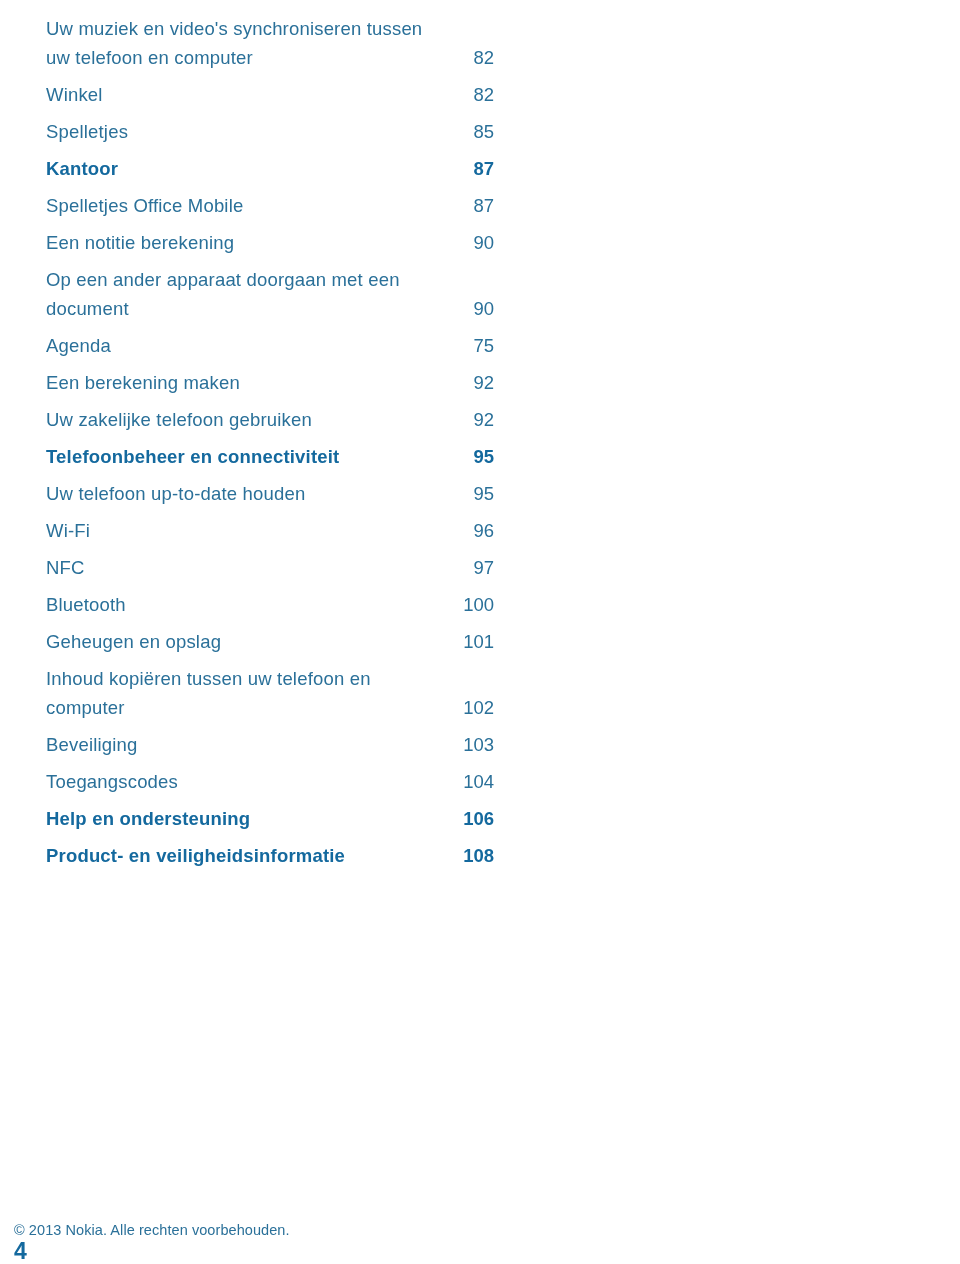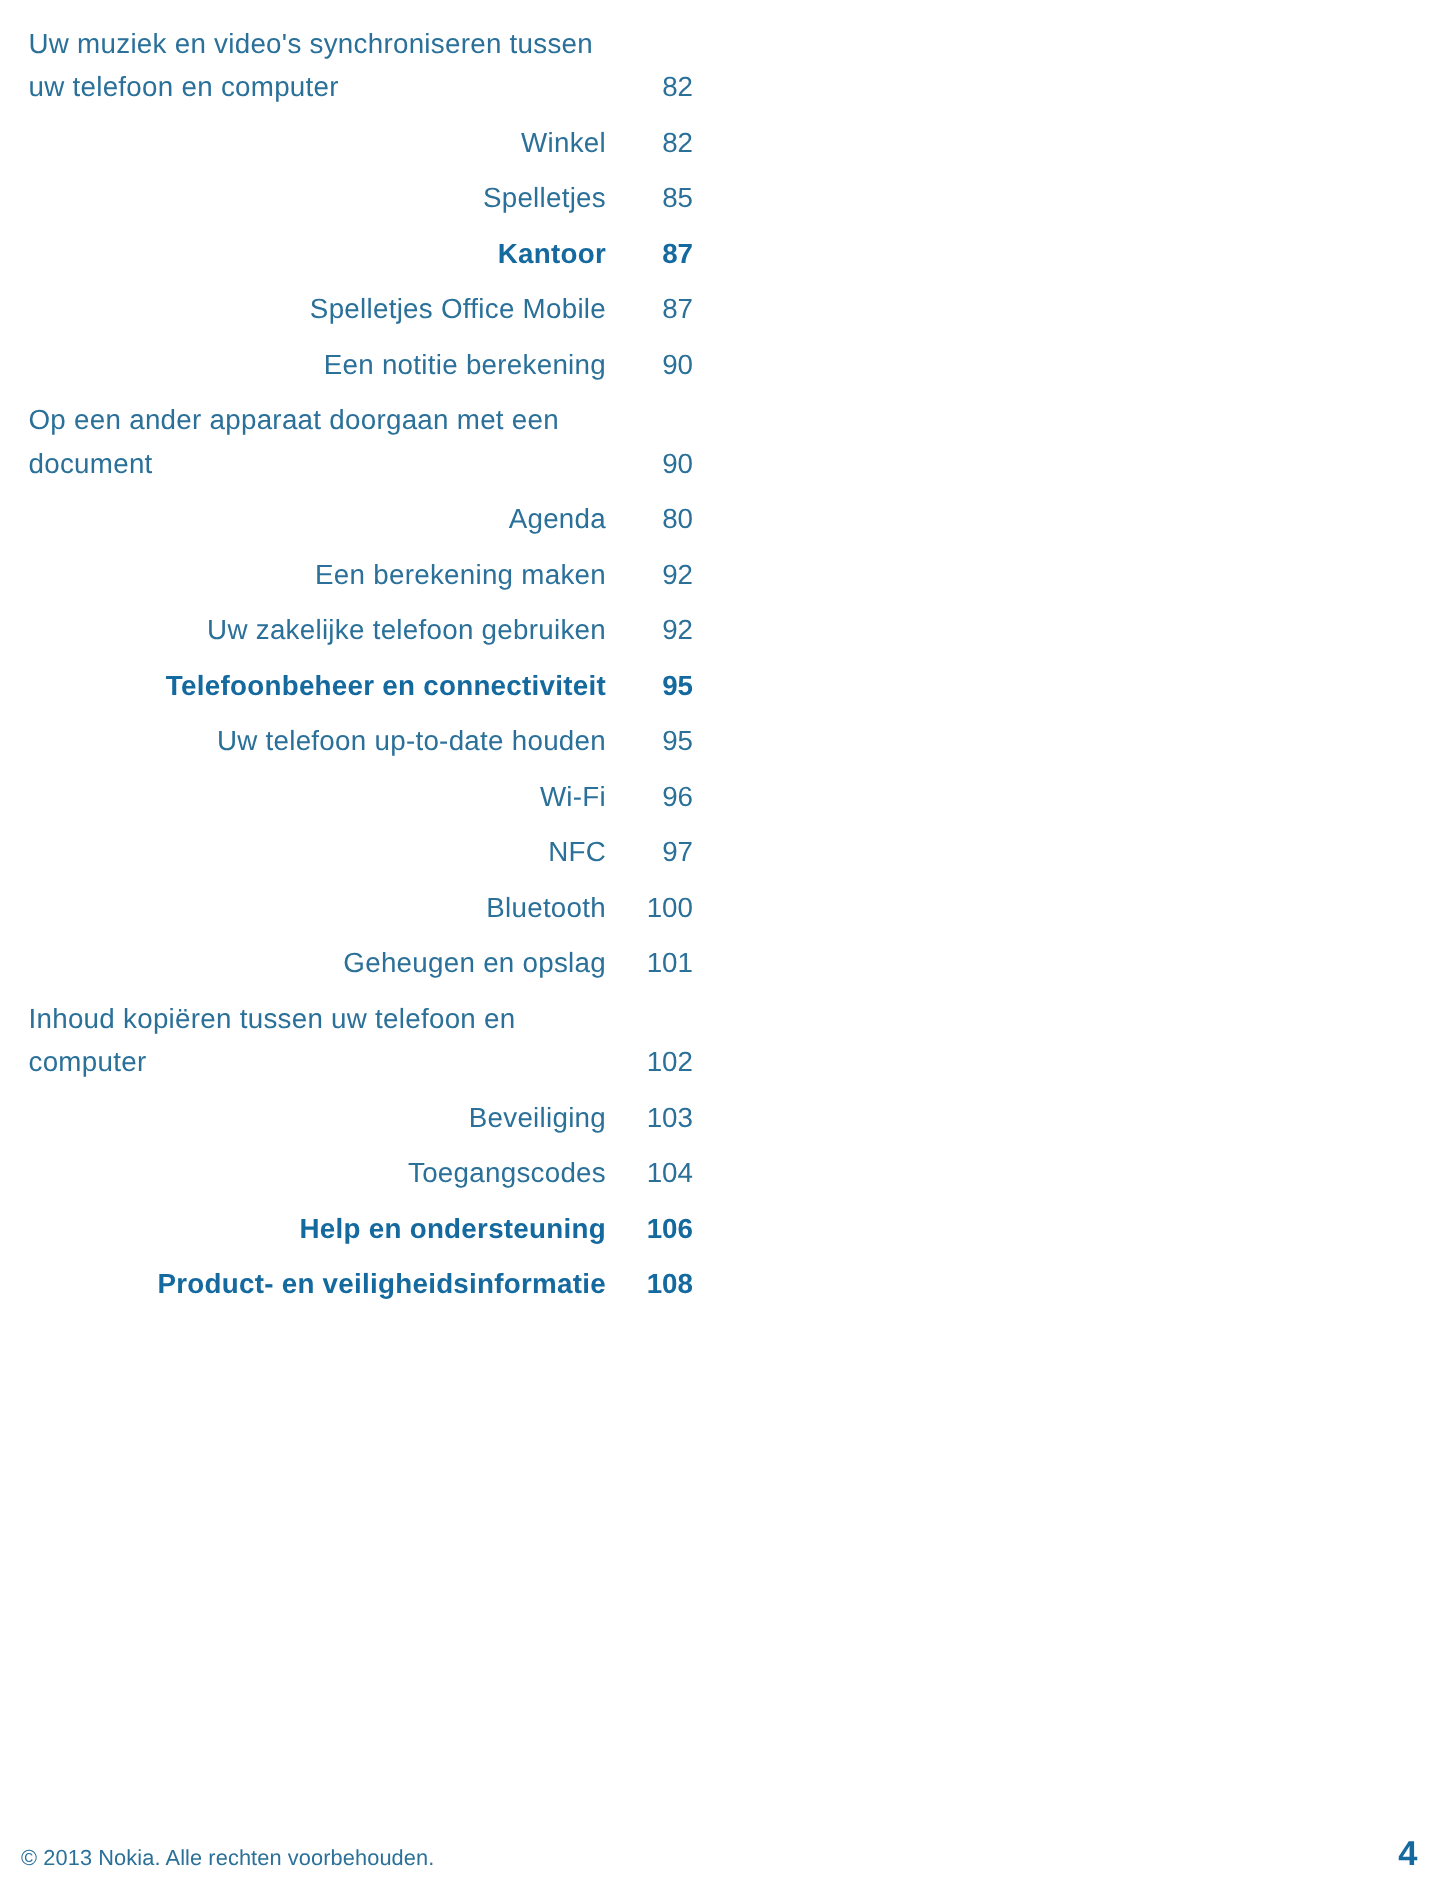--- a/index.html
+++ b/index.html
@@ -18,24 +18,25 @@
   #toc {
     position: absolute;
     left: 14px;
     top: 6px;
     width: 448px;
   }
 
   .toc-row {
     display: flex;
     align-items: flex-end;
-    justify-content: flex-end;
+    justify-content: space-between;
     width: 448px;
     min-height: 37px;
     box-sizing: border-box;
+    margin-left: 32px;
   }
 
   .toc-row .title {
     font-size: 18.5px;
     line-height: 29px;
     letter-spacing: 0.01em;
     color: #2a7099;
     font-weight: normal;
     padding-right: 14px;
     max-width: 385px;
@@ -67,20 +68,21 @@
 
   #footer {
     position: absolute;
     left: 14px;
     right: 14px;
     top: 1222px;
     height: 34px;
     display: flex;
     align-items: baseline;
     justify-content: space-between;
+    flex-direction: column;
   }
   #footer .copyright {
     font-size: 14.5px;
     color: #2a7099;
     letter-spacing: 0.005em;
   }
   #footer .pagenum {
     font-size: 23px;
     font-weight: bold;
     color: #14699e;
@@ -114,21 +116,21 @@
     <div class="toc-row level2">
       <span class="title">Een notitie berekening</span>
       <span class="page">90</span>
     </div>
     <div class="toc-row level2 wrapped">
       <span class="title">Op een ander apparaat doorgaan met een document</span>
       <span class="page">90</span>
     </div>
     <div class="toc-row level2">
       <span class="title">Agenda</span>
-      <span class="page">80</span>
+      <span class="page">75</span>
     </div>
     <div class="toc-row level2">
       <span class="title">Een berekening maken</span>
       <span class="page">92</span>
     </div>
     <div class="toc-row level2">
       <span class="title">Uw zakelijke telefoon gebruiken</span>
       <span class="page">92</span>
     </div>
     <div class="toc-row level1">

